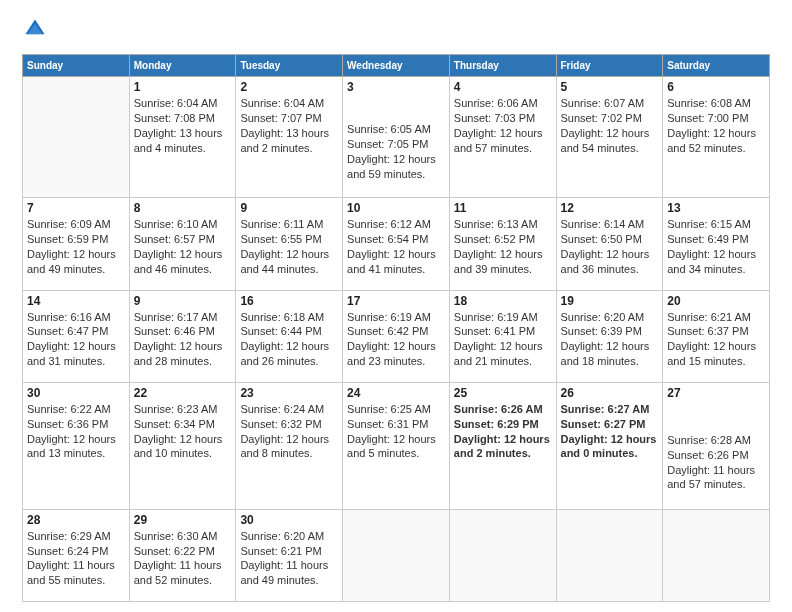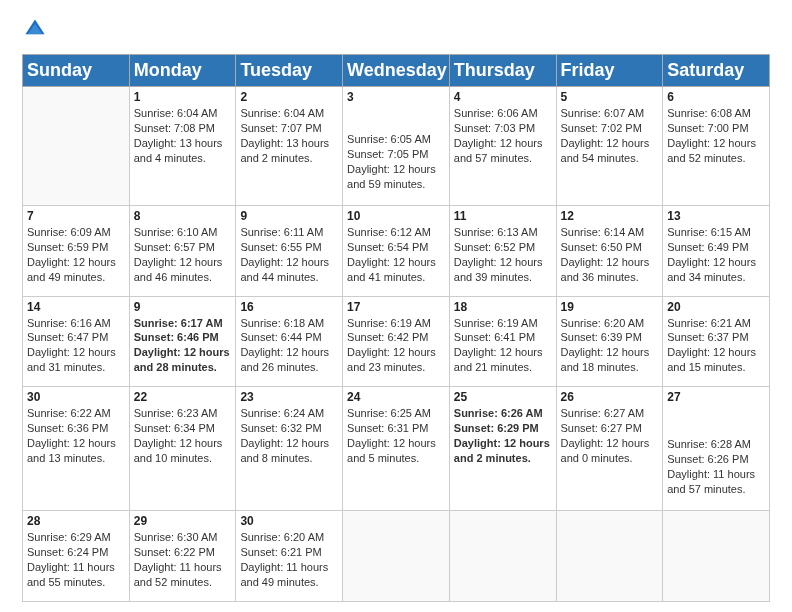--- a/index.html
+++ b/index.html
@@ -55,21 +55,21 @@
     }
     .calendar {
       flex: 1;
       border-collapse: collapse;
       width: 100%;
       table-layout: fixed;
     }
     .calendar th {
       background: #2E75B6;
       color: #fff;
-      font-size: 18px;
+      font-size: 10px;
       font-weight: bold;
       padding: 5px 4px;
       border: 1px solid #aaa;
       text-align: left;
       margin-left: 40px;
     }
     .calendar td {
       border: 1px solid #ccc;
       vertical-align: top;
       padding: 3px 4px;
@@ -229,21 +229,21 @@
         <tr>
           <td>
             <span class="day-num">14</span>
             <div class="cell-info" style="white-space: pre-line;">Sunrise: 6:16 AM
 Sunset: 6:47 PM
 Daylight: 12 hours
 and 31 minutes.</div>
           </td>
           <td>
             <span class="day-num">9</span>
-            <div class="cell-info" style="white-space: pre-line; font-weight: bold;">Sunrise: 6:17 AM
+            <div class="cell-info" style="white-space: pre-line;">Sunrise: 6:17 AM
 Sunset: 6:46 PM
 Daylight: 12 hours
 and 28 minutes.</div>
           </td>
           <td>
             <span class="day-num">16</span>
             <div class="cell-info" style="white-space: pre-line;">Sunrise: 6:18 AM
 Sunset: 6:44 PM
 Daylight: 12 hours
 and 26 minutes.</div>
@@ -308,21 +308,21 @@
           </td>
           <td>
             <span class="day-num">25</span>
             <div class="cell-info" style="white-space: pre-line; font-weight: bold;">Sunrise: 6:26 AM
 Sunset: 6:29 PM
 Daylight: 12 hours
 and 2 minutes.</div>
           </td>
           <td>
             <span class="day-num">26</span>
-            <div class="cell-info" style="white-space: pre-line;">Sunrise: 6:27 AM
+            <div class="cell-info" style="white-space: pre-line; font-weight: bold;">Sunrise: 6:27 AM
 Sunset: 6:27 PM
 Daylight: 12 hours
 and 0 minutes.</div>
           </td>
           <td>
             <span class="day-num">27</span>
             <div class="cell-info" style="white-space: pre-line; margin-top: 33px;">Sunrise: 6:28 AM
 Sunset: 6:26 PM
 Daylight: 11 hours
 and 57 minutes.</div>

